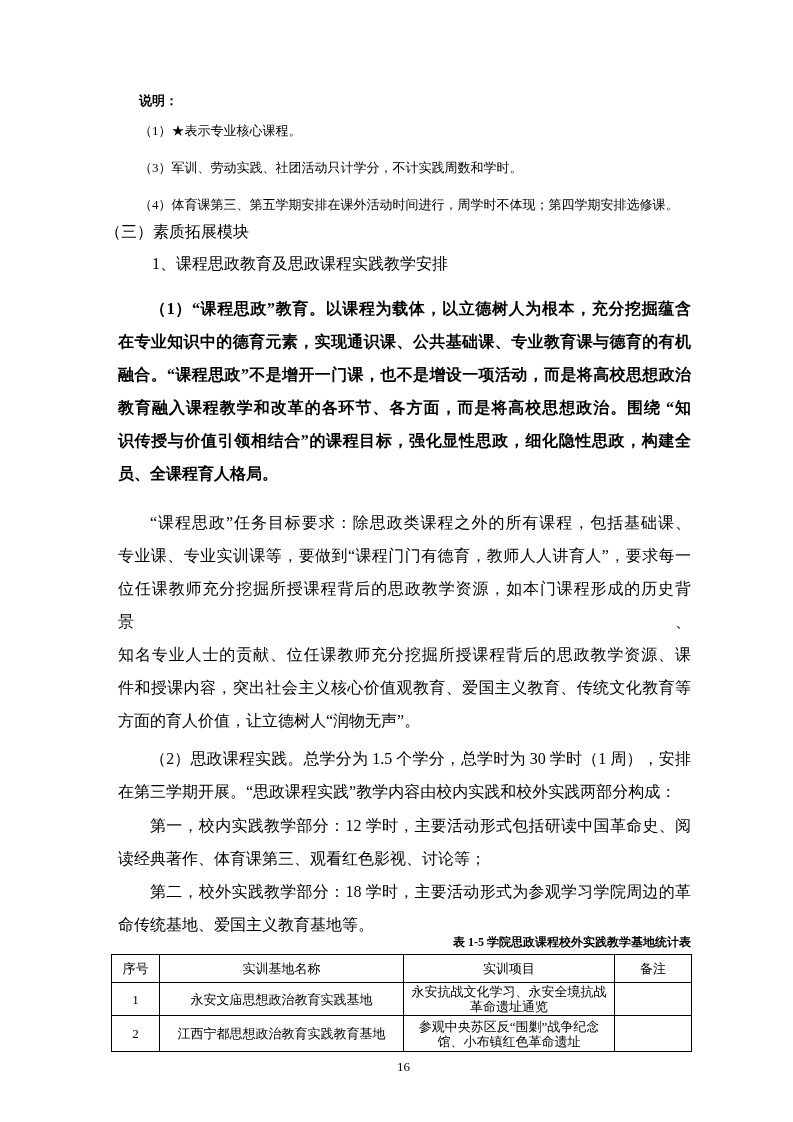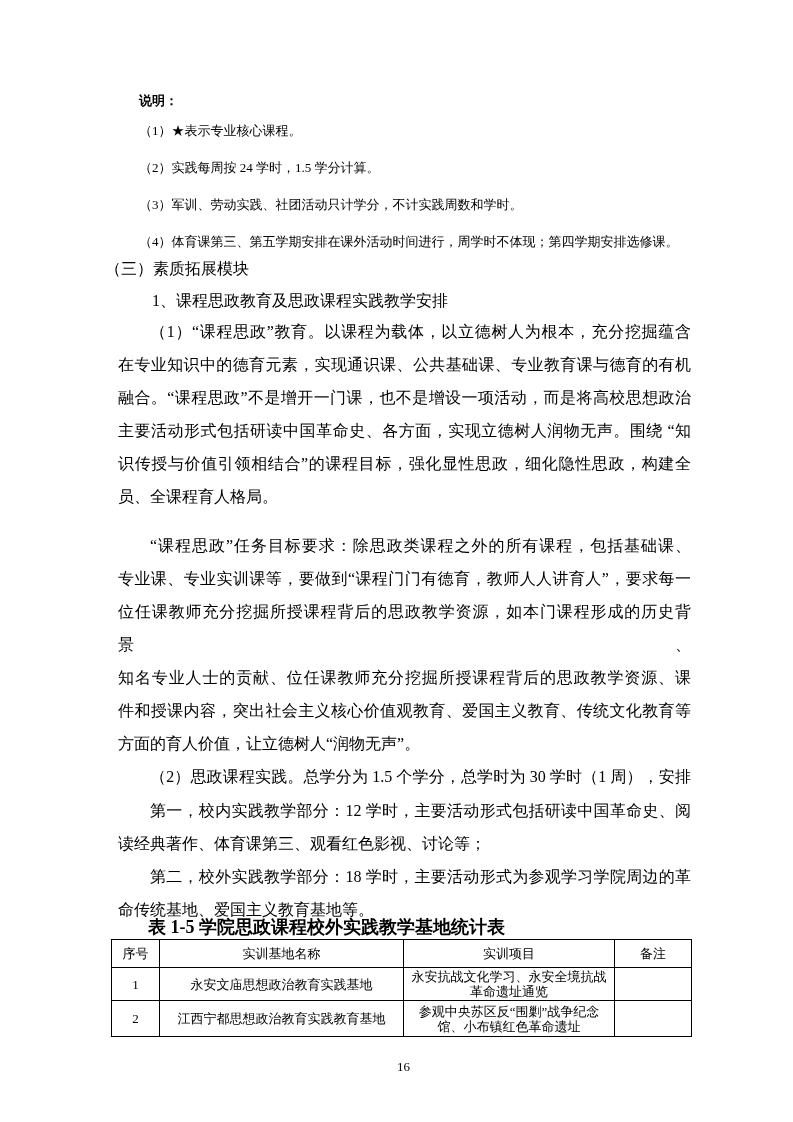--- a/index.html
+++ b/index.html
@@ -42,31 +42,31 @@
     text-indent: 34px;
   }
   .para { font-size: 16px; }
   .para .ln {
     line-height: 33px;
     text-align: justify;
     text-align-last: justify;
   }
   .para .ln.first { text-indent: 2em; }
   .para .ln.last { text-align-last: auto; }
-  .p1 { margin-top: 2px; }
+  .p1 { margin-top: 16px; font-weight: bold; }
   .p2 { margin-top: 16px; }
-  .p3 { }
+  .p3 { margin-top: 5px; }
   .p4 { margin-top: 1px; }
   .p5 { margin-top: 0; }
   .table-title {
     margin: -9px 0 0 30px;
-    font-size: 18px;
+    font-size: 12px;
     font-weight: 700;
     line-height: 20px;
-    text-align: left;
+    text-align: right;
   }
   table.base-table {
     margin: 2px 0 0 -7px;
     width: 580px;
     border-collapse: collapse;
     table-layout: fixed;
     border: 1.5px solid #000;
     padding-left: 20px;
   }
   table.base-table td {
@@ -92,47 +92,47 @@
     line-height: 18px;
   }
 </style>
 </head>
 <body>
 
 <div class="content">
 
   <div class="notes-label">说明：</div>
   <div class="note first">（1）★表示专业核心课程。</div>
-  <div class="note">（2）实践每周按 24 学时，1.5 学分计算。</div>
   <div class="note">（3）军训、劳动实践、社团活动只计学分，不计实践周数和学时。</div>
   <div class="note">（4）体育课第三、第五学期安排在课外活动时间进行，周学时不体现；第四学期安排选修课。</div>
 
   <div class="h1">（三）素质拓展模块</div>
   <div class="h2">1、课程思政教育及思政课程实践教学安排</div>
 
   <div class="para p1">
     <div class="ln first">（1）“课程思政”教育。以课程为载体，以立德树人为根本，充分挖掘蕴含</div>
     <div class="ln">在专业知识中的德育元素，实现通识课、公共基础课、专业教育课与德育的有机</div>
     <div class="ln">融合。“课程思政”不是增开一门课，也不是增设一项活动，而是将高校思想政治</div>
-    <div class="ln">主要活动形式包括研读中国革命史、各方面，实现立德树人润物无声。围绕 “知</div>
+    <div class="ln">教育融入课程教学和改革的各环节、各方面，而是将高校思想政治。围绕 “知</div>
     <div class="ln">识传授与价值引领相结合”的课程目标，强化显性思政，细化隐性思政，构建全</div>
     <div class="ln last">员、全课程育人格局。</div>
   </div>
 
   <div class="para p2">
     <div class="ln first">“课程思政”任务目标要求：除思政类课程之外的所有课程，包括基础课、</div>
     <div class="ln">专业课、专业实训课等，要做到“课程门门有德育，教师人人讲育人”，要求每一</div>
     <div class="ln">位任课教师充分挖掘所授课程背后的思政教学资源，如本门课程形成的历史背景、</div>
     <div class="ln">知名专业人士的贡献、位任课教师充分挖掘所授课程背后的思政教学资源、课</div>
     <div class="ln">件和授课内容，突出社会主义核心价值观教育、爱国主义教育、传统文化教育等</div>
     <div class="ln last">方面的育人价值，让立德树人“润物无声”。</div>
   </div>
 
   <div class="para p3">
     <div class="ln first">（2）思政课程实践。总学分为 1.5 个学分，总学时为 30 学时（1 周），安排</div>
+    <div class="ln last">在第三学期开展。“思政课程实践”教学内容由校内实践和校外实践两部分构成：</div>
   </div>
 
   <div class="para p4">
     <div class="ln first">第一，校内实践教学部分：12 学时，主要活动形式包括研读中国革命史、阅</div>
     <div class="ln last">读经典著作、体育课第三、观看红色影视、讨论等；</div>
   </div>
 
   <div class="para p5">
     <div class="ln first">第二，校外实践教学部分：18 学时，主要活动形式为参观学习学院周边的革</div>
     <div class="ln last">命传统基地、爱国主义教育基地等。</div>

